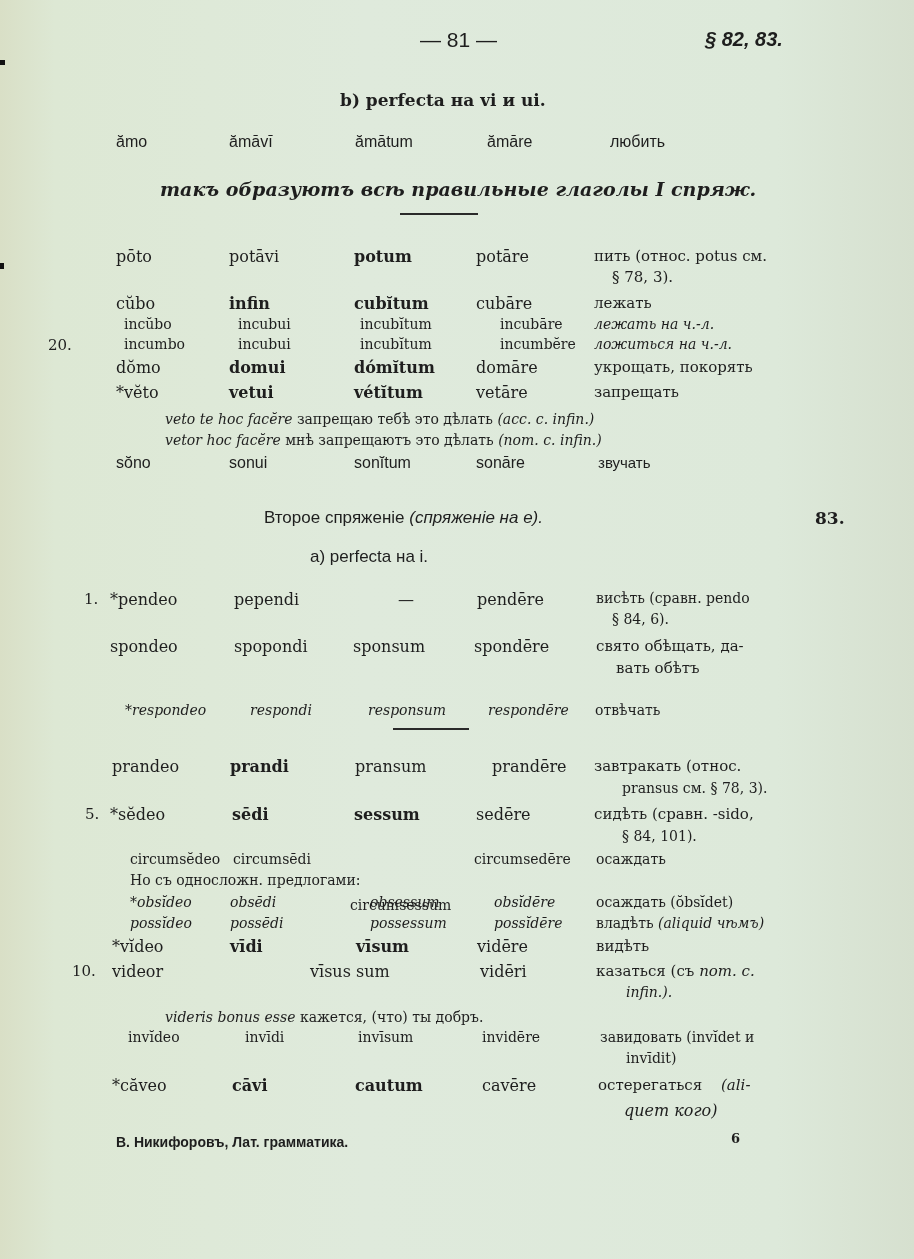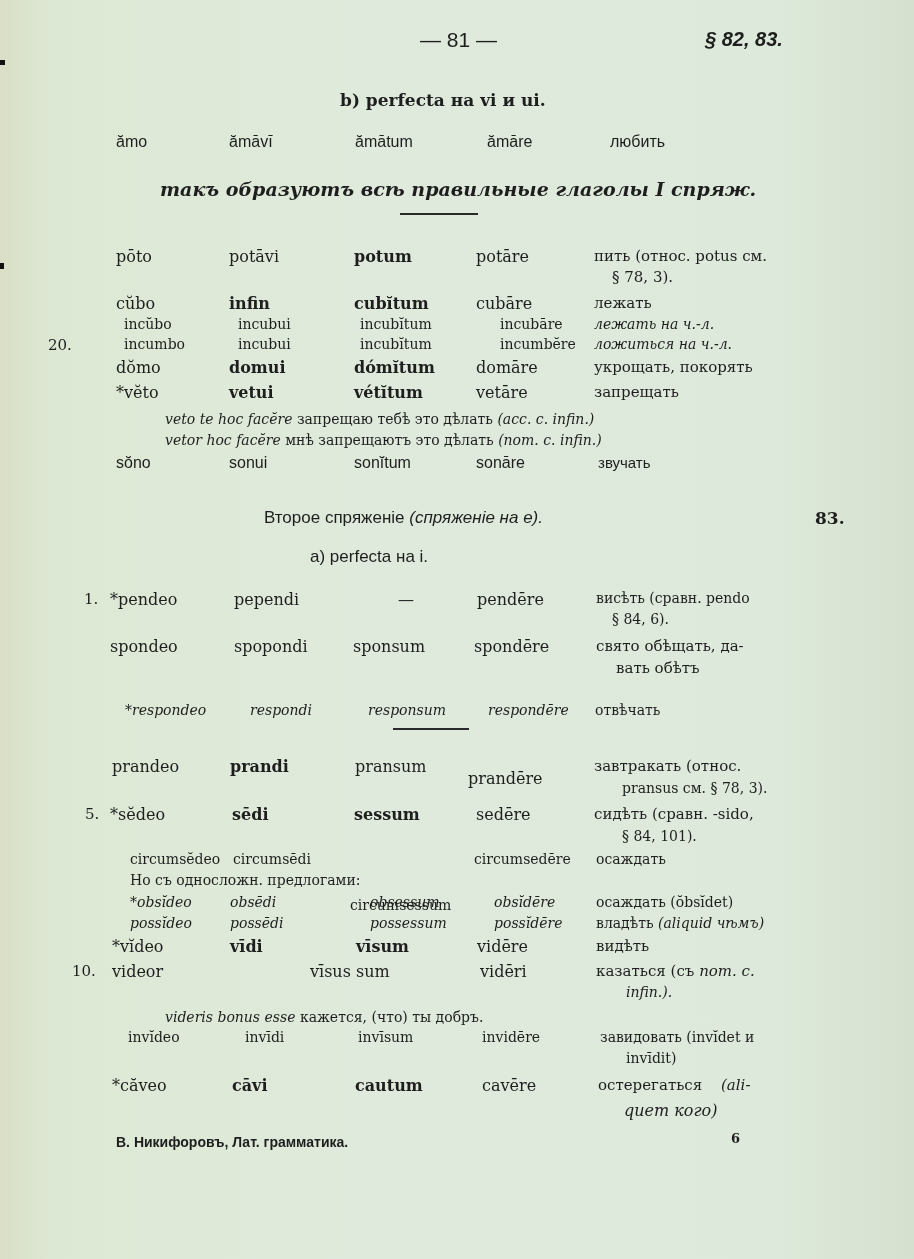--- a/index.html
+++ b/index.html
@@ -149,21 +149,21 @@
     <span class="c i sm" style="left:488px;">respondēre</span>
     <span class="c sm" style="left:595px;">отвѣчать</span>
   </div>
 
   <div class="hr" style="left:393px;top:728px;width:76px;"></div>
 
   <div class="row" style="top:757px;">
     <span class="c" style="left:112px;">prandeo</span>
     <span class="c b" style="left:230px;">prandi</span>
     <span class="c" style="left:355px;">pransum</span>
-    <span class="c" style="left:468px;margin-top:12px;">prandēre</span>
+    <span class="c" style="left:492px;">prandēre</span>
     <span class="c c5" style="left:594px;">завтракать (относ.</span>
     <span class="c sm" style="left:622px;top:23px;">pransus см. § 78, 3).</span>
   </div>
   <div class="row" style="top:805px;">
     <span class="num" style="left:85px;">5.</span>
     <span class="c" style="left:110px;">*sĕdeo</span>
     <span class="c b" style="left:232px;">sēdi</span>
     <span class="c b" style="left:354px;">sessum</span>
     <span class="c" style="left:476px;">sedēre</span>
     <span class="c c5" style="left:594px;">сидѣть (сравн. -sido,</span>

